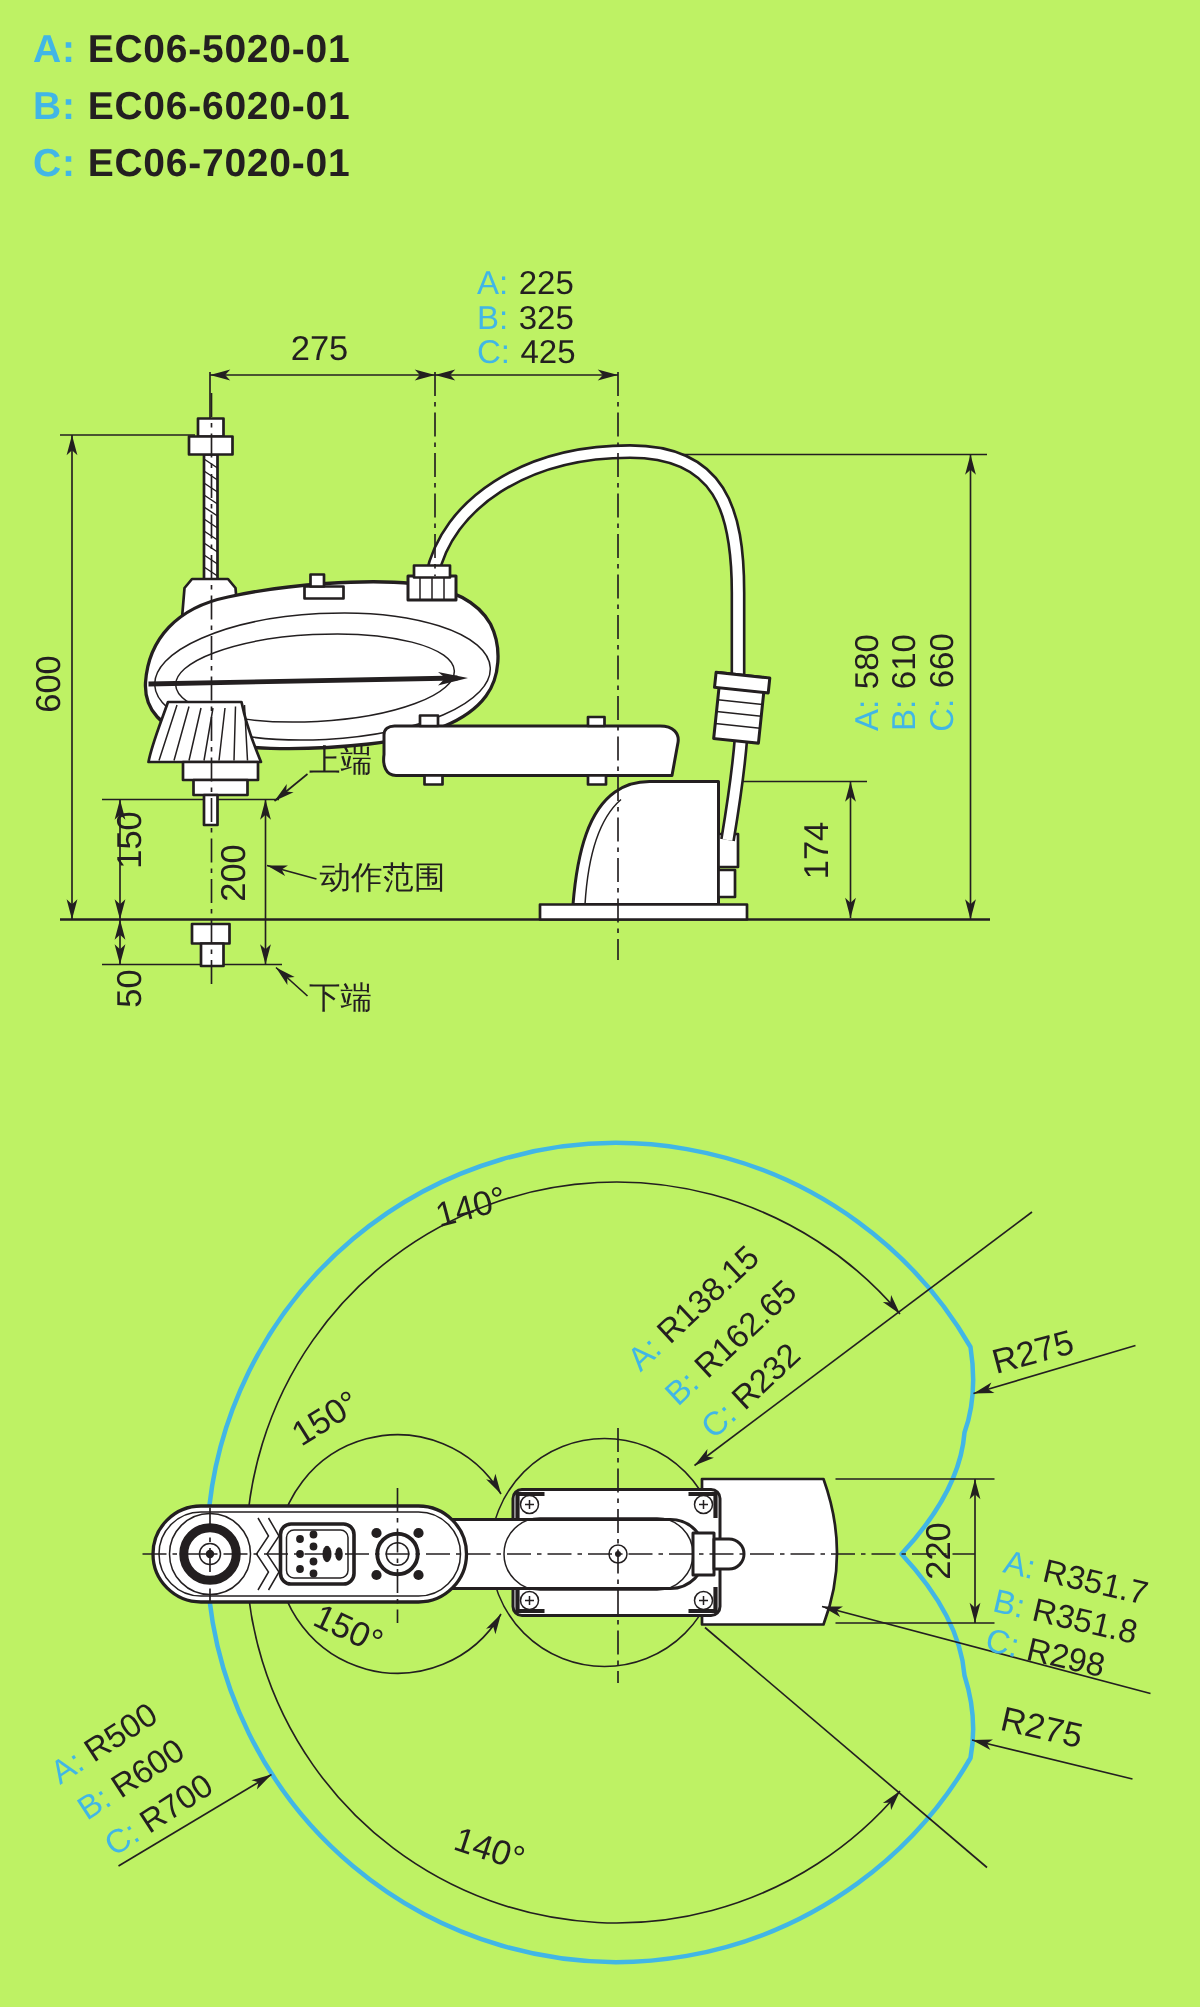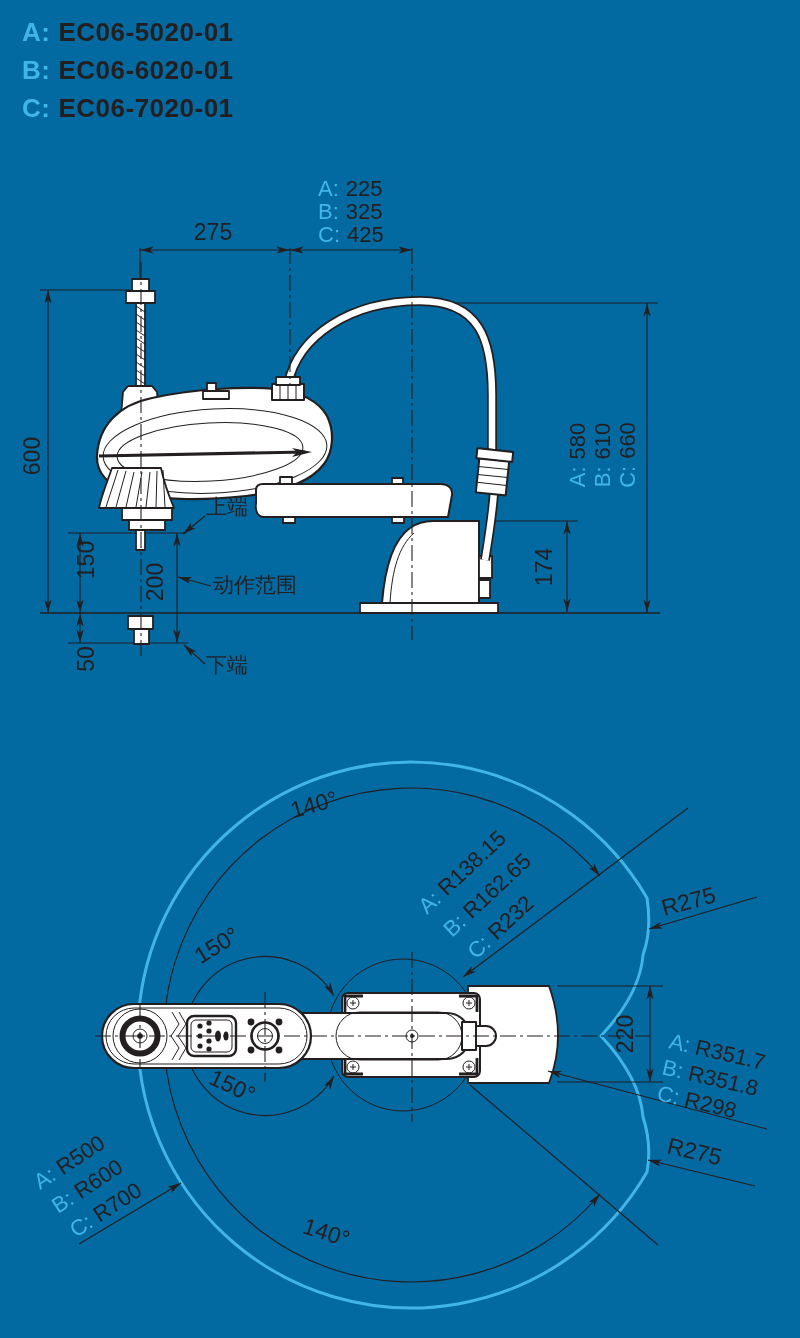--- a/index.html
+++ b/index.html
@@ -1,16 +1,16 @@
 <!DOCTYPE html>
 <html><head>
 <meta charset="utf-8">
 <style>
   html,body{margin:0;padding:0;background:#fff;}
-  #stage{position:relative;width:800px;height:1338px;background:#0369a1;overflow:hidden;}
+  #stage{position:relative;width:800px;height:1338px;background:#bef264;overflow:hidden;}
   svg{position:absolute;left:0;top:0;}
   text{fill:#231F20;font-family:"Liberation Sans",sans-serif;}
   .hdr{font-size:26px;font-weight:bold;letter-spacing:.5px;}
   .dim{font-size:23px;}
   .abc{font-size:22px;}
   .cjk{font-size:21px;}
   .cy{fill:#41B6E6;}
   .ln{stroke:#231F20;fill:none;stroke-width:1.1px;}
   .ln16{stroke:#231F20;fill:none;stroke-width:1.6px;}
   .thin{stroke:#231F20;fill:none;stroke-width:1px;}

